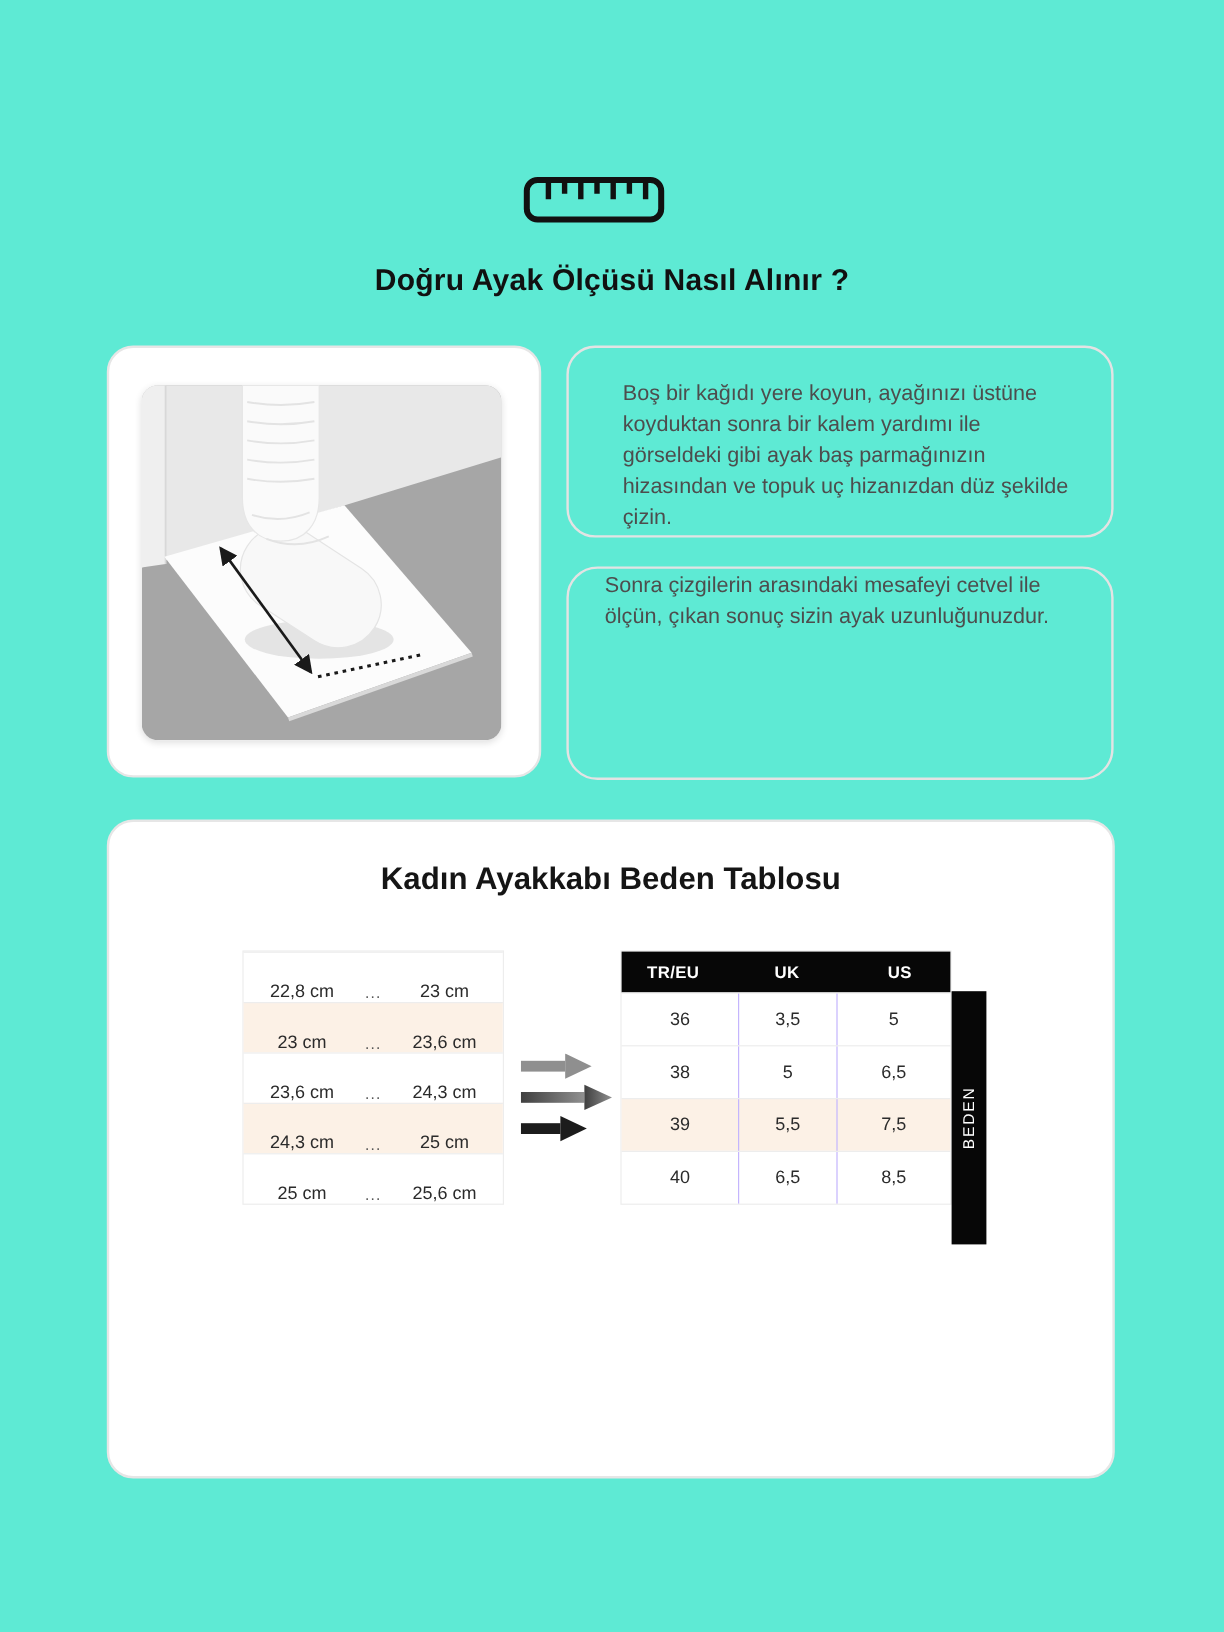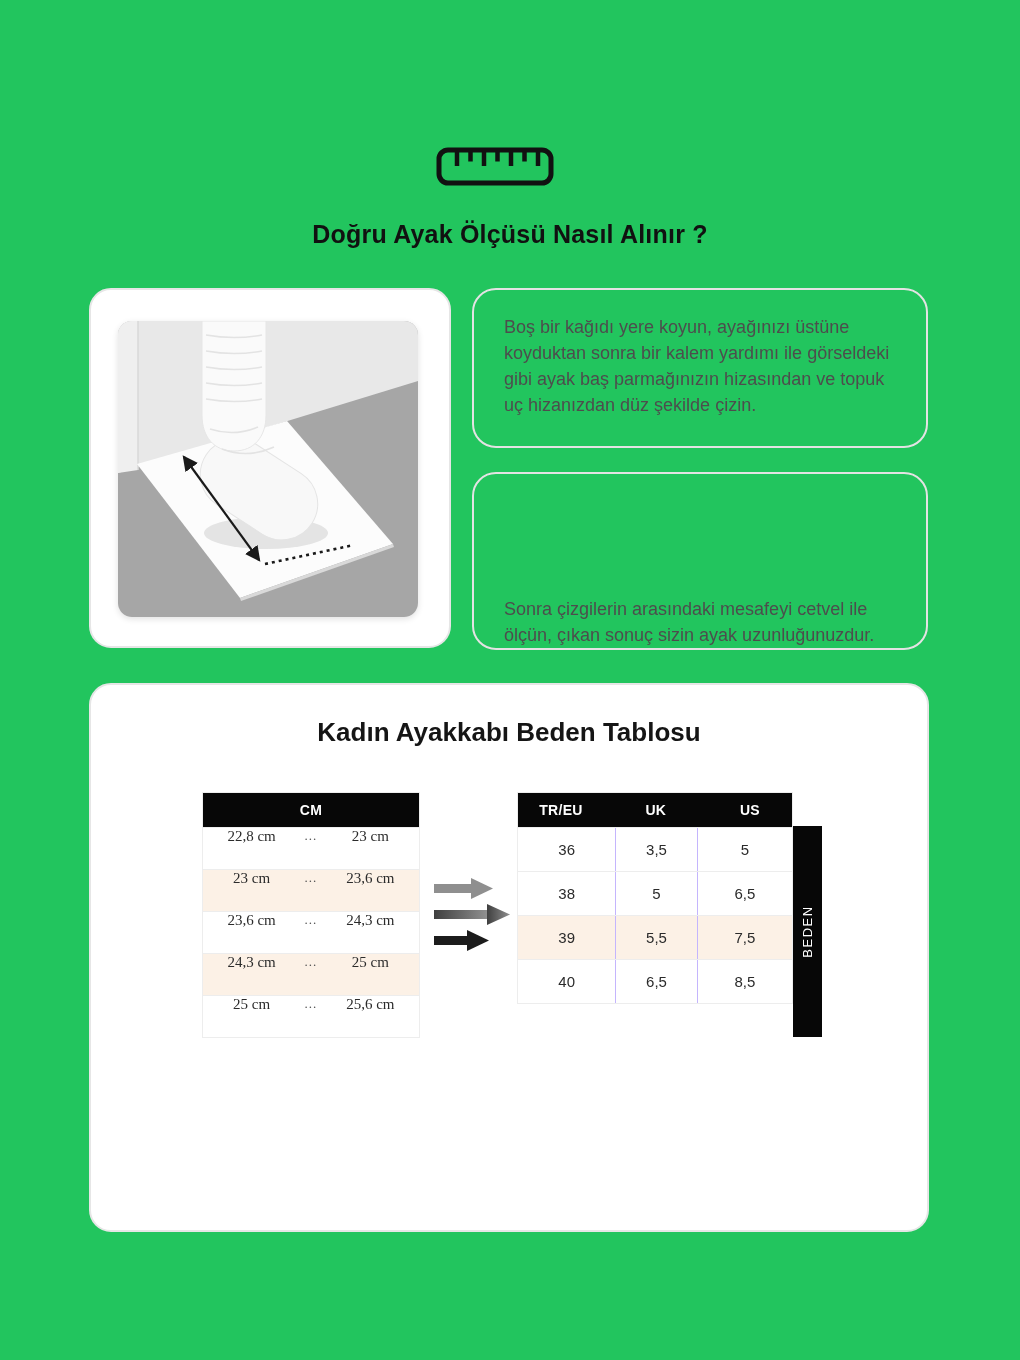--- a/index.html
+++ b/index.html
@@ -1,43 +1,43 @@
 <!DOCTYPE html>
 <html><head>
 <meta charset="utf-8">
 <style>
   * { margin:0; padding:0; box-sizing:border-box; }
   body { background:#fff; font-family:"Liberation Sans", sans-serif; }
-  .canvas { position:relative; width:1020px; height:1360px; background:#22c55e; overflow:hidden; }
+  .canvas { position:relative; width:1020px; height:1360px; background:#5eead4; overflow:hidden; }
 
   .ruler-wrap { position:absolute; left:435px; top:146px; width:120px; height:42px; }
 
   .page-title { position:absolute; left:0; top:220px; width:1020px; text-align:center;
     font-size:25px; font-weight:bold; color:#111; letter-spacing:.2px; }
 
   .card { position:absolute; border:2px solid #e6e6e6; border-radius:22px; background:#fff; }
   .photo-card { left:89px; top:288px; width:362px; height:360px; }
   .photo-frame { position:absolute; left:27px; top:31px; width:300px; height:296px;
     border-radius:14px; overflow:hidden; box-shadow:0 2px 6px rgba(0,0,0,.12); }
 
   .info-box { position:absolute; left:472px; width:456px; border:2px solid #e3e3e3; border-radius:24px;
     color:#4d4d4d; font-size:18px; line-height:26px; }
-  .info-box-1 { top:288px; height:160px; padding:24px 30px 0 30px; }
-  .info-box-2 { top:472px; height:178px; display:flex; align-items:flex-end; padding:0 30px; }
+  .info-box-1 { top:288px; height:160px; padding:24px 30px 0 45px; }
+  .info-box-2 { top:472px; height:178px; display:flex; align-items:flex-start; padding:0 30px;border-radius:26px; }
 
   .table-card { left:89px; top:683px; width:840px; height:549px; }
   .section-title { position:absolute; left:0; top:32px; width:100%; text-align:center;
     font-size:26px; font-weight:bold; color:#151515; }
 
   .tbl { position:absolute; top:107px; font-size:15px; color:#2b2b2b; }
   .tbl-header { background:#070707; color:#fff; font-size:14px; font-weight:bold;
     display:flex; align-items:center; height:34px; letter-spacing:.3px; }
   .cm-tbl { left:111px; width:218px; border:1px solid #ededed; }
   .cm-header { justify-content:center; }
-  .cm-row { display:flex; height:42px; align-items:flex-start; border-top:1px solid #ededed;font-family:Liberation Serif, serif; }
+  .cm-row { display:flex; height:42px; align-items:flex-end; border-top:1px solid #ededed; }
   .cm-row > span { display:block; text-align:center; }
   .cm-min { width:45%; }
   .cm-dots { width:10%; font-size:13px; color:#555; letter-spacing:1px; }
   .cm-max { width:45%; }
 
   .conv-tbl { left:426px; width:276px; border:1px solid #ededed; }
   .conv-header > span { display:block; text-align:center; }
   .conv-row { display:flex; height:44px; border-top:1px solid #ededed; }
   .conv-row > span { display:flex; align-items:center; justify-content:center; border-left:1px solid #c4b5fd; }
   .conv-row > span:first-child { border-left:none; }
@@ -119,21 +119,20 @@
   </div>
 
   <div class="info-box info-box-2">
     <span>Sonra çizgilerin arasındaki mesafeyi cetvel ile ölçün, çıkan sonuç sizin ayak uzunluğunuzdur.</span>
   </div>
 
   <div class="card table-card">
     <div class="section-title">Kadın Ayakkabı Beden Tablosu</div>
 
     <div class="tbl cm-tbl">
-      <div class="tbl-header cm-header" style="background: rgb(7, 7, 7); color: rgb(255, 255, 255);">CM</div>
       <div class="cm-row">
         <span class="cm-min">22,8 cm</span>
           <span class="cm-dots">...</span>
           <span class="cm-max">23 cm</span>
       </div>
       <div class="cm-row row-alt" style="background: rgb(252, 241, 230);">
         <span class="cm-min">23 cm</span>
           <span class="cm-dots">...</span>
           <span class="cm-max">23,6 cm</span>
       </div>

